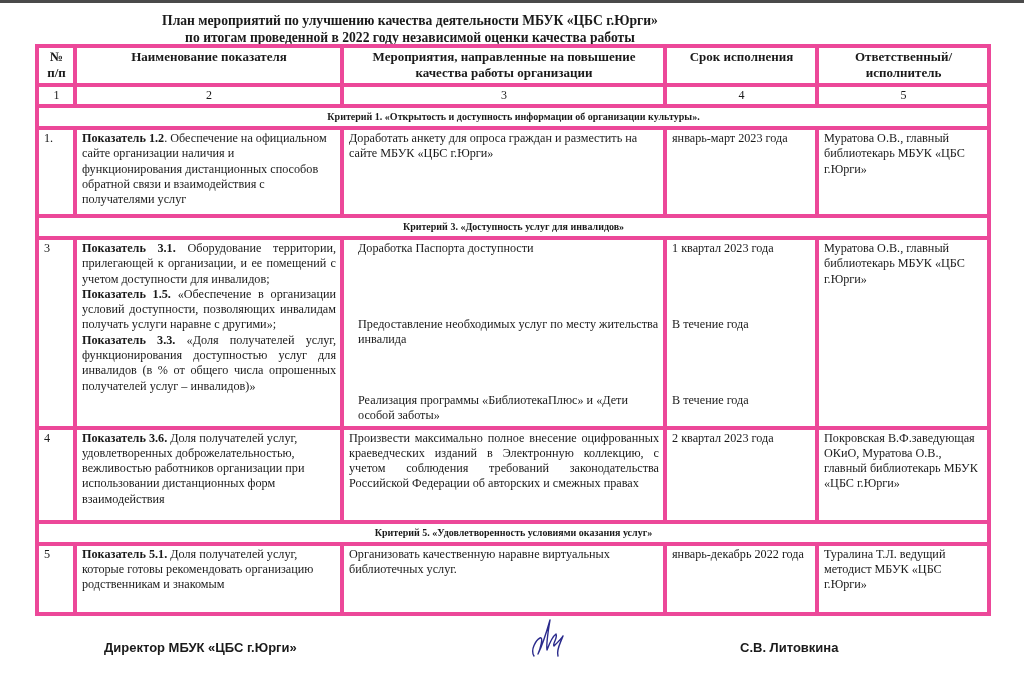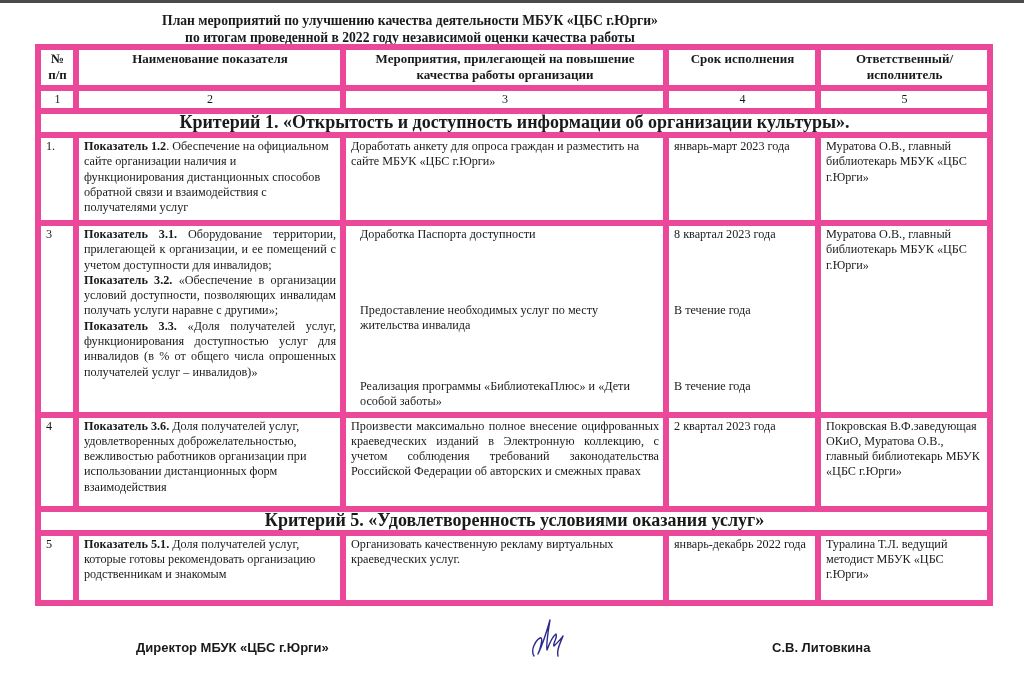--- a/index.html
+++ b/index.html
@@ -11,32 +11,31 @@
   .title {
     position: absolute; left: 0; top: 12px; width: 820px; text-align: center;
     font-weight: bold; font-size: 13.6px; line-height: 17px;
   }
   table.plan {
     position: absolute; left: 35px; top: 44px; width: 952px;
     border-collapse: collapse; table-layout: fixed;
     font-size: 12.2px; line-height: 15.3px;
   }
   table.plan td, table.plan th {
-    border: 6px solid #ec4899; vertical-align: top; padding: 1px 4px 2px 5px;
+    border: 4px solid #ec4899; vertical-align: top; padding: 1px 4px 2px 5px;
   }
   table.plan th { font-weight: bold; font-size: 13px; text-align: center; vertical-align: top; line-height: 16px; }
   .colnum td { text-align: center; padding: 0 4px; font-size: 12px; line-height: 14px; }
-  .crit td { text-align: center; font-weight: bold; font-size: 18px; line-height: 15px; padding: 1px 4px 0; }
+  .crit td { text-align: center; font-weight: bold; font-size: 10px; line-height: 15px; padding: 1px 4px 0; }
   .ind b { font-weight: bold; margin-top: 36px; }
   .just-last { text-align: justify; text-align-last: left; }
   .measure-block { display: block; }
   .footer {
     position: absolute; top: 640px; font-weight: bold; font-size: 13px;
     font-family: "Liberation Sans Narrow", "Liberation Sans", "DejaVu Sans", sans-serif;
-    margin-left: 32px;
   }
   .signature { position: absolute; left: 526px; top: 616px; width: 42px; height: 46px; }
 </style>
 </head>
 <body>
 
 <div class="topbar"></div>
 
 <div class="title">
   <div>План мероприятий по улучшению качества деятельности МБУК «ЦБС г.Юрги»</div>
@@ -48,21 +47,21 @@
     <col style="width:38px">
     <col style="width:267px">
     <col style="width:323px">
     <col style="width:152px">
     <col style="width:172px">
   </colgroup>
   <thead>
     <tr>
       <th>№ п/п</th>
       <th>Наименование показателя</th>
-      <th>Мероприятия, прилегающей на повышение качества работы организации</th>
+      <th>Мероприятия, направленные на повышение качества работы организации</th>
       <th>Срок исполнения</th>
       <th>Ответственный/ исполнитель</th>
     </tr>
   </thead>
   <tbody>
     <tr class="colnum">
       <td>1</td>
       <td>2</td>
       <td>3</td>
       <td>4</td>
@@ -75,34 +74,37 @@
     <tr style="height:88px">
       <td>1.</td>
       <td class="ind">
         <b>Показатель 1.2</b><span>. Обеспечение на официальном сайте организации наличия и функционирования дистанционных способов обратной связи и взаимодействия с получателями услуг</span>
       </td>
       <td>Доработать анкету  для опроса граждан и разместить на сайте МБУК «ЦБС г.Юрги»</td>
       <td>январь-март 2023 года</td>
       <td>Муратова О.В., главный библиотекарь МБУК «ЦБС г.Юрги»</td>
     </tr>
 
+    <tr class="crit">
+      <td colspan="5">Критерий 3. «Доступность услуг для инвалидов»</td>
+    </tr>
     <tr style="height:186px">
       <td>3</td>
       <td class="ind just-last">
         <b>Показатель 3.1.</b><span> Оборудование территории, прилегающей к организации, и ее помещений с учетом доступности для инвалидов;</span><br>
-        <b>Показатель 3.2.</b><span> «Обеспечение в организации условий доступности, позволяющих инвалидам получать услуги наравне с другими»;</span><br>
+        <b>Показатель 1.5.</b><span> «Обеспечение в организации условий доступности, позволяющих инвалидам получать услуги наравне с другими»;</span><br>
         <b>Показатель 3.3.</b><span> «Доля получателей услуг, функционирования доступностью услуг для инвалидов (в % от общего числа опрошенных получателей услуг – инвалидов)»</span>
       </td>
       <td style="padding-left:14px">
         <span class="measure-block" style="height:76px">Доработка Паспорта доступности</span>
         <span class="measure-block" style="height:76px">Предоставление необходимых услуг по месту жительства инвалида</span>
         <span class="measure-block">Реализация программы «БиблиотекаПлюс» и «Дети особой заботы»</span>
       </td>
       <td>
-        <span class="measure-block" style="height:76px">8 квартал  2023 года</span>
+        <span class="measure-block" style="height:76px">1 квартал  2023 года</span>
         <span class="measure-block" style="height:76px">В течение года</span>
         <span class="measure-block">В течение года</span>
       </td>
       <td>Муратова О.В., главный библиотекарь МБУК «ЦБС г.Юрги»</td>
     </tr>
 
     <tr style="height:94px">
       <td>4</td>
       <td class="ind">
         <b>Показатель 3.6.</b><span> Доля получателей услуг, удовлетворенных доброжелательностью, вежливостью работников организации при использовании дистанционных форм взаимодействия</span>
@@ -113,21 +115,21 @@
     </tr>
 
     <tr class="crit">
       <td colspan="5">Критерий 5. «Удовлетворенность условиями оказания услуг»</td>
     </tr>
     <tr style="height:70px">
       <td>5</td>
       <td class="ind">
         <b>Показатель 5.1.</b><span> Доля получателей услуг, которые готовы рекомендовать организацию родственникам и знакомым</span>
       </td>
-      <td>Организовать качественную рекламу виртуальных краеведческих услуг.</td>
+      <td>Организовать качественную наравне виртуальных библиотечных услуг.</td>
       <td>январь-декабрь 2022 года</td>
       <td>Туралина Т.Л. ведущий методист МБУК «ЦБС г.Юрги»</td>
     </tr>
   </tbody>
 </table>
 
 <div class="footer" style="left:104px">Директор МБУК «ЦБС г.Юрги»</div>
 
 <svg class="signature" viewBox="0 0 42 46">
   <path d="M8 40 C4 34, 10 24, 14 22 C18 20, 14 34, 12 38 C16 30, 20 18, 24 4 C22 16, 20 28, 21 34 C24 26, 27 20, 30 18 C32 22, 26 28, 28 30 C32 26, 36 22, 37 20 C34 28, 30 34, 32 40" fill="none" stroke="#2a2a8c" stroke-width="1.4" stroke-linecap="round" stroke-linejoin="round"></path>

